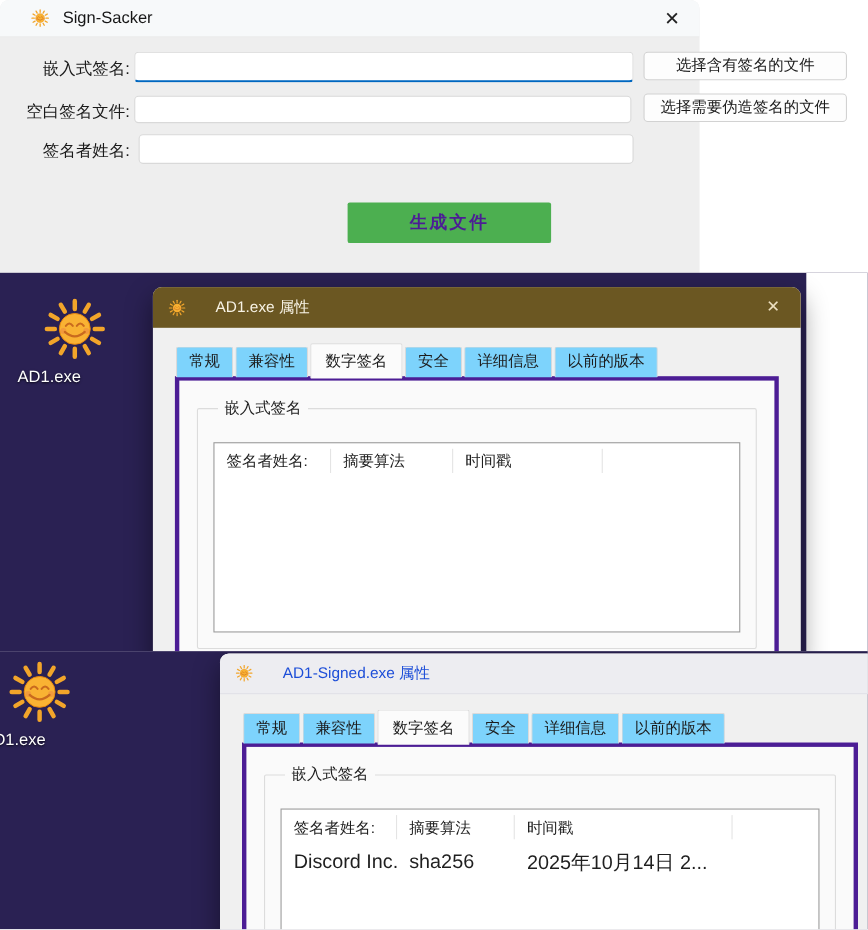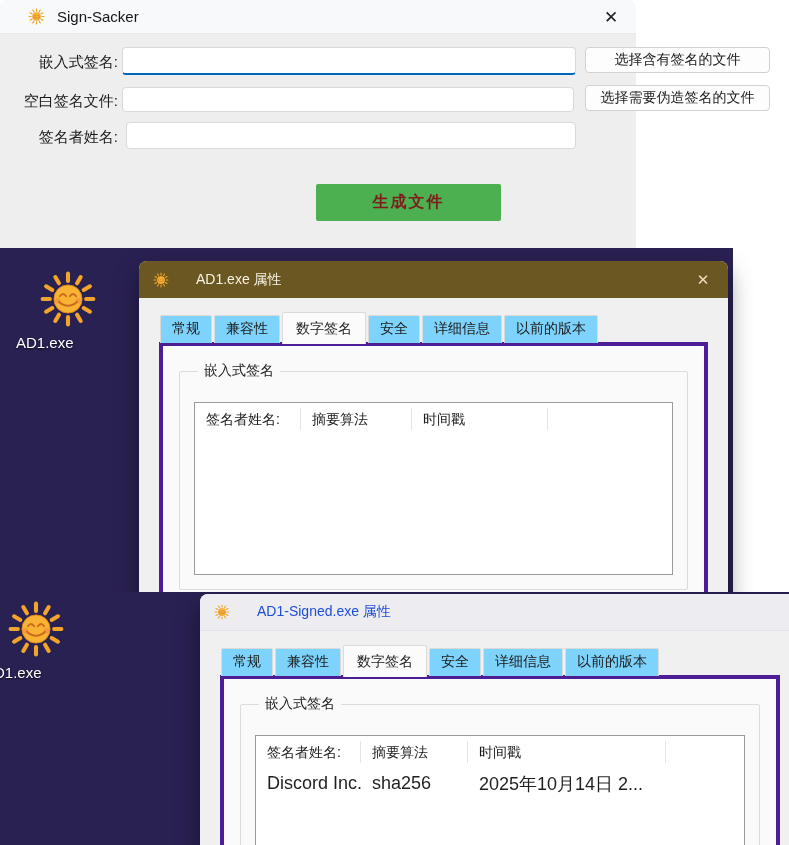--- a/index.html
+++ b/index.html
@@ -21,21 +21,21 @@
   .form-label { position:absolute; left:10px; width:108px; text-align:right;
                 font-size:15px; color:#1a1a1a; white-space:nowrap; }
   .form-input { position:absolute; background:#ffffff; border:1px solid #d9d9d9;
                 border-radius:4px; font-size:14px; padding:0 8px; color:#222; outline:none; }
   .form-input.focused { border-bottom:2px solid #0067c0; }
   .pick-btn { position:absolute; left:585px; width:185px; height:26px;
               background:#fdfdfd; border:1px solid #d2d2d2; border-radius:4px;
               font-size:14px; color:#1a1a1a; cursor:pointer;
               font-family:"Liberation Sans","DejaVu Sans",sans-serif; }
   .generate-btn { position:absolute; left:316px; top:184px; width:185px; height:37px;
-                  background:#4caf50; border:none; border-radius:2px; color:#7f1d1d;
+                  background:#4caf50; border:none; border-radius:2px; color:#4c1d95;
                   font-size:16px; font-weight:bold; letter-spacing:2px; cursor:pointer;
                   font-family:"Liberation Sans","DejaVu Sans",sans-serif; }
 
   
   .desk-band { position:absolute; left:0; width:789px; background:#2a2153; overflow:hidden; }
   .band-mid { top:248px; height:344px; }
   .band-bottom { top:592px; height:253px; }
   .white-strip { position:absolute; left:733px; top:0; width:56px; height:100%; background:#ffffff; }
 
   .desk-icon { position:absolute; width:104px; text-align:left; cursor:pointer; }

